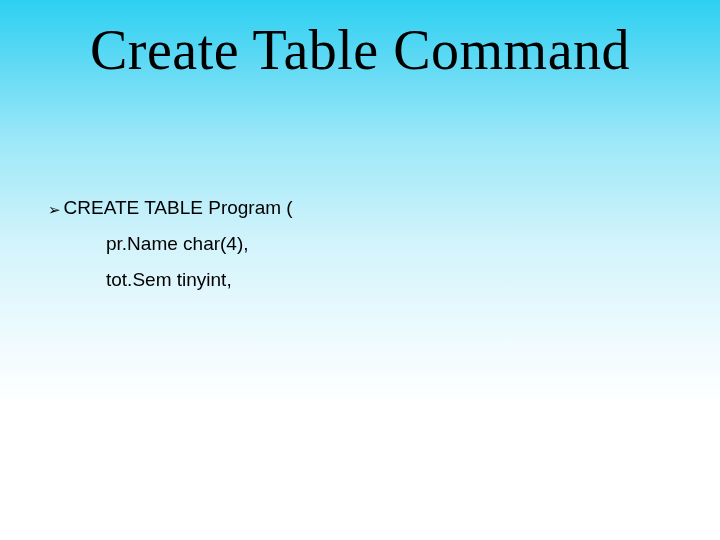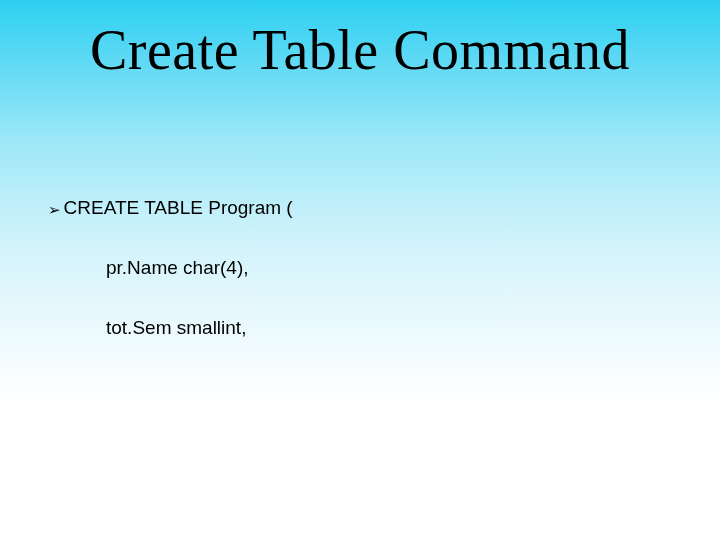--- a/index.html
+++ b/index.html
@@ -44,36 +44,35 @@
   .bullet-mark {
     font-family: Arial, sans-serif;
     font-size: 15px;
     margin-right: 3px;
     line-height: 1;
     position: relative;
     top: 1px;
   }
   .indent {
     padding-left: 58px;
-    margin-top: 24px;
   }
 </style>
 </head>
 <body>
 
 <div class="slide">
 
   <div class="title">Create Table Command</div>
 
   <div class="body">
 
     <div class="bullet-row">
       <span class="bullet-mark">➢</span>
       <span>CREATE TABLE Program (</span>
     </div>
 
     <div class="indent">pr.Name char(4),</div>
 
-    <div class="indent">tot.Sem smallint,</div>
+    <div class="indent">tot.Sem tinyint,</div>
 
 
   </div>
 </div>
 
 </body></html>

